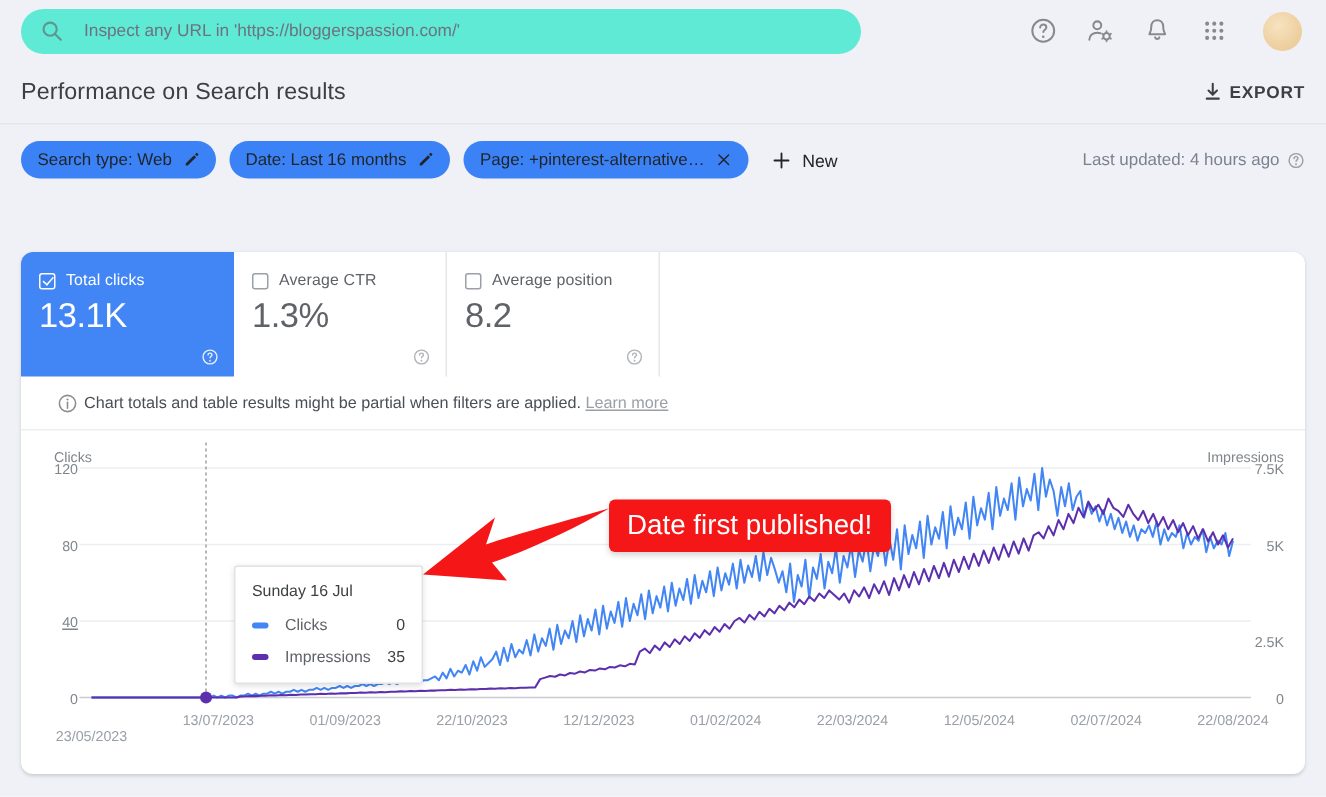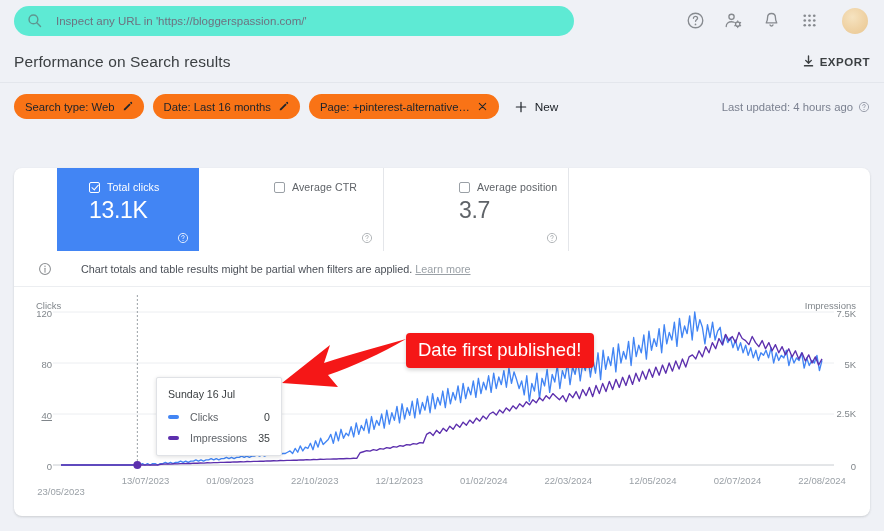--- a/index.html
+++ b/index.html
@@ -66,21 +66,21 @@
 
   
   .chips-row {
     height: 47px;
     display: flex; align-items: center;
     padding: 0 14px;
     gap: 9px;
   }
   .chip {
     height: 25px;
-    background: #f97316;
+    background: #3b82f6;
     border-radius: 13px;
     display: flex; align-items: center;
     padding: 12px 11px;
     gap: 7px;
     cursor: pointer;
   }
   .chip-label { font-size: 11.3px; color: #20252b; white-space: nowrap; }
   .chip svg { width: 11px; height: 11px; }
   .new-btn {
     display: flex; align-items: center; gap: 7px;
@@ -104,24 +104,23 @@
     border-radius: 8px;
     box-shadow: 0 1px 2px rgba(60,64,67,.12), 0 1px 3px rgba(60,64,67,.08);
     overflow: hidden;
   }
 
   
   .metrics { display: flex; height: 83px; }
   .metric {
     position: relative;
     width: 142px;
-    padding: 13px 0 0 32px;
+    padding: 13px 0 0 12px;
     border-right: 1px solid #e4e6ea;
     cursor: pointer;
-    margin-left: 43px;
   }
   .metric.m-clicks { background: #4285f4; border-right: none; }
   .metric.m-impr   { background: #5c2fad; border-right: none; }
   .metric-head { display: flex; align-items: center; gap: 7px; }
   .cbox {
     width: 11px; height: 11px;
     border: 1.4px solid #9aa0a6;
     border-radius: 2px;
     position: relative;
     flex: 0 0 11px;
@@ -145,21 +144,21 @@
   .qmark {
     position: absolute; right: 10px; bottom: 7px;
     width: 12px; height: 12px; opacity: .62;
   }
   .metric.active .qmark { opacity: .85; }
 
   
   .banner {
     height: 36px;
     display: flex; align-items: center;
-    padding-left: 24px; gap: 29px;
+    padding-left: 24px; gap: 4px;
     border-bottom: 1px solid #eceef1;
   }
   .banner svg { width: 14px; height: 14px; opacity: .72; flex: 0 0 14px; }
   .banner-text { font-size: 10.8px; color: #4a4f57; }
   .banner-text a { color: #9aa0a6; text-decoration: underline; }
 
   
   .chart-wrap { position: relative; height: 229px; }
   .axis-title {
     position: absolute;
@@ -336,33 +335,34 @@
         <circle cx="12" cy="17" r="1.2" fill="#fff"></circle>
       </svg>
     </div>
 
 
     <div class="metric">
       <div class="metric-head">
         <span class="cbox"></span>
         <span class="metric-name">Average CTR</span>
       </div>
+      <div class="metric-val">1.3%</div>
       <svg class="qmark" viewBox="0 0 24 24">
         <circle cx="12" cy="12" r="9.2" fill="none" stroke="#80868b" stroke-width="1.9"></circle>
         <path d="M9.4 9.3c0-1.5 1.2-2.5 2.6-2.5s2.6.9 2.6 2.4c0 1.9-2.5 2-2.5 3.9" fill="none" stroke="#80868b" stroke-width="1.9" stroke-linecap="round"></path>
         <circle cx="12" cy="17" r="1.2" fill="#80868b"></circle>
       </svg>
     </div>
 
     <div class="metric">
       <div class="metric-head">
         <span class="cbox"></span>
         <span class="metric-name">Average position</span>
       </div>
-      <div class="metric-val">3.7</div>
+      <div class="metric-val">8.2</div>
       <svg class="qmark" viewBox="0 0 24 24">
         <circle cx="12" cy="12" r="9.2" fill="none" stroke="#80868b" stroke-width="1.9"></circle>
         <path d="M9.4 9.3c0-1.5 1.2-2.5 2.6-2.5s2.6.9 2.6 2.4c0 1.9-2.5 2-2.5 3.9" fill="none" stroke="#80868b" stroke-width="1.9" stroke-linecap="round"></path>
         <circle cx="12" cy="17" r="1.2" fill="#80868b"></circle>
       </svg>
     </div>
   </div>
 
   <div class="banner">
     <svg viewBox="0 0 24 24">
@@ -380,21 +380,21 @@
     <div class="axis-title left">Clicks</div>
     <div class="axis-title right">Impressions</div>
 
     <div class="tick l" style="left:8px; top:21px;">120</div>
     <div class="tick l" style="left:8px; top:72px;">80</div>
     <div class="tick l" style="left:8px; top:123px;text-decoration:underline;">40</div>
     <div class="tick l" style="left:8px; top:174px;">0</div>
 
     <div class="tick" style="right:14px; top:21px;">7.5K</div>
     <div class="tick" style="right:14px; top:72px;">5K</div>
-    <div class="tick" style="right:14px; top:121px;">2.5K</div>
+    <div class="tick" style="right:14px; top:136px;">2.5K</div>
     <div class="tick" style="right:14px; top:174px;">0</div>
 
     <svg id="plot" width="856" height="229" viewBox="0 0 856 229" style="position:absolute;left:0;top:0;">
       <g id="gridlines">
           <line x1="39" x2="820" y1="25" y2="25" stroke="#eceef1" stroke-width="1"></line>
           <line x1="39" x2="820" y1="76" y2="76" stroke="#eceef1" stroke-width="1"></line>
           <line x1="39" x2="820" y1="127" y2="127" stroke="#eceef1" stroke-width="1"></line>
           <line x1="39" x2="820" y1="178" y2="178" stroke="#c8ccd1" stroke-width="1"></line>
         </g>
       <g id="series-layer">

